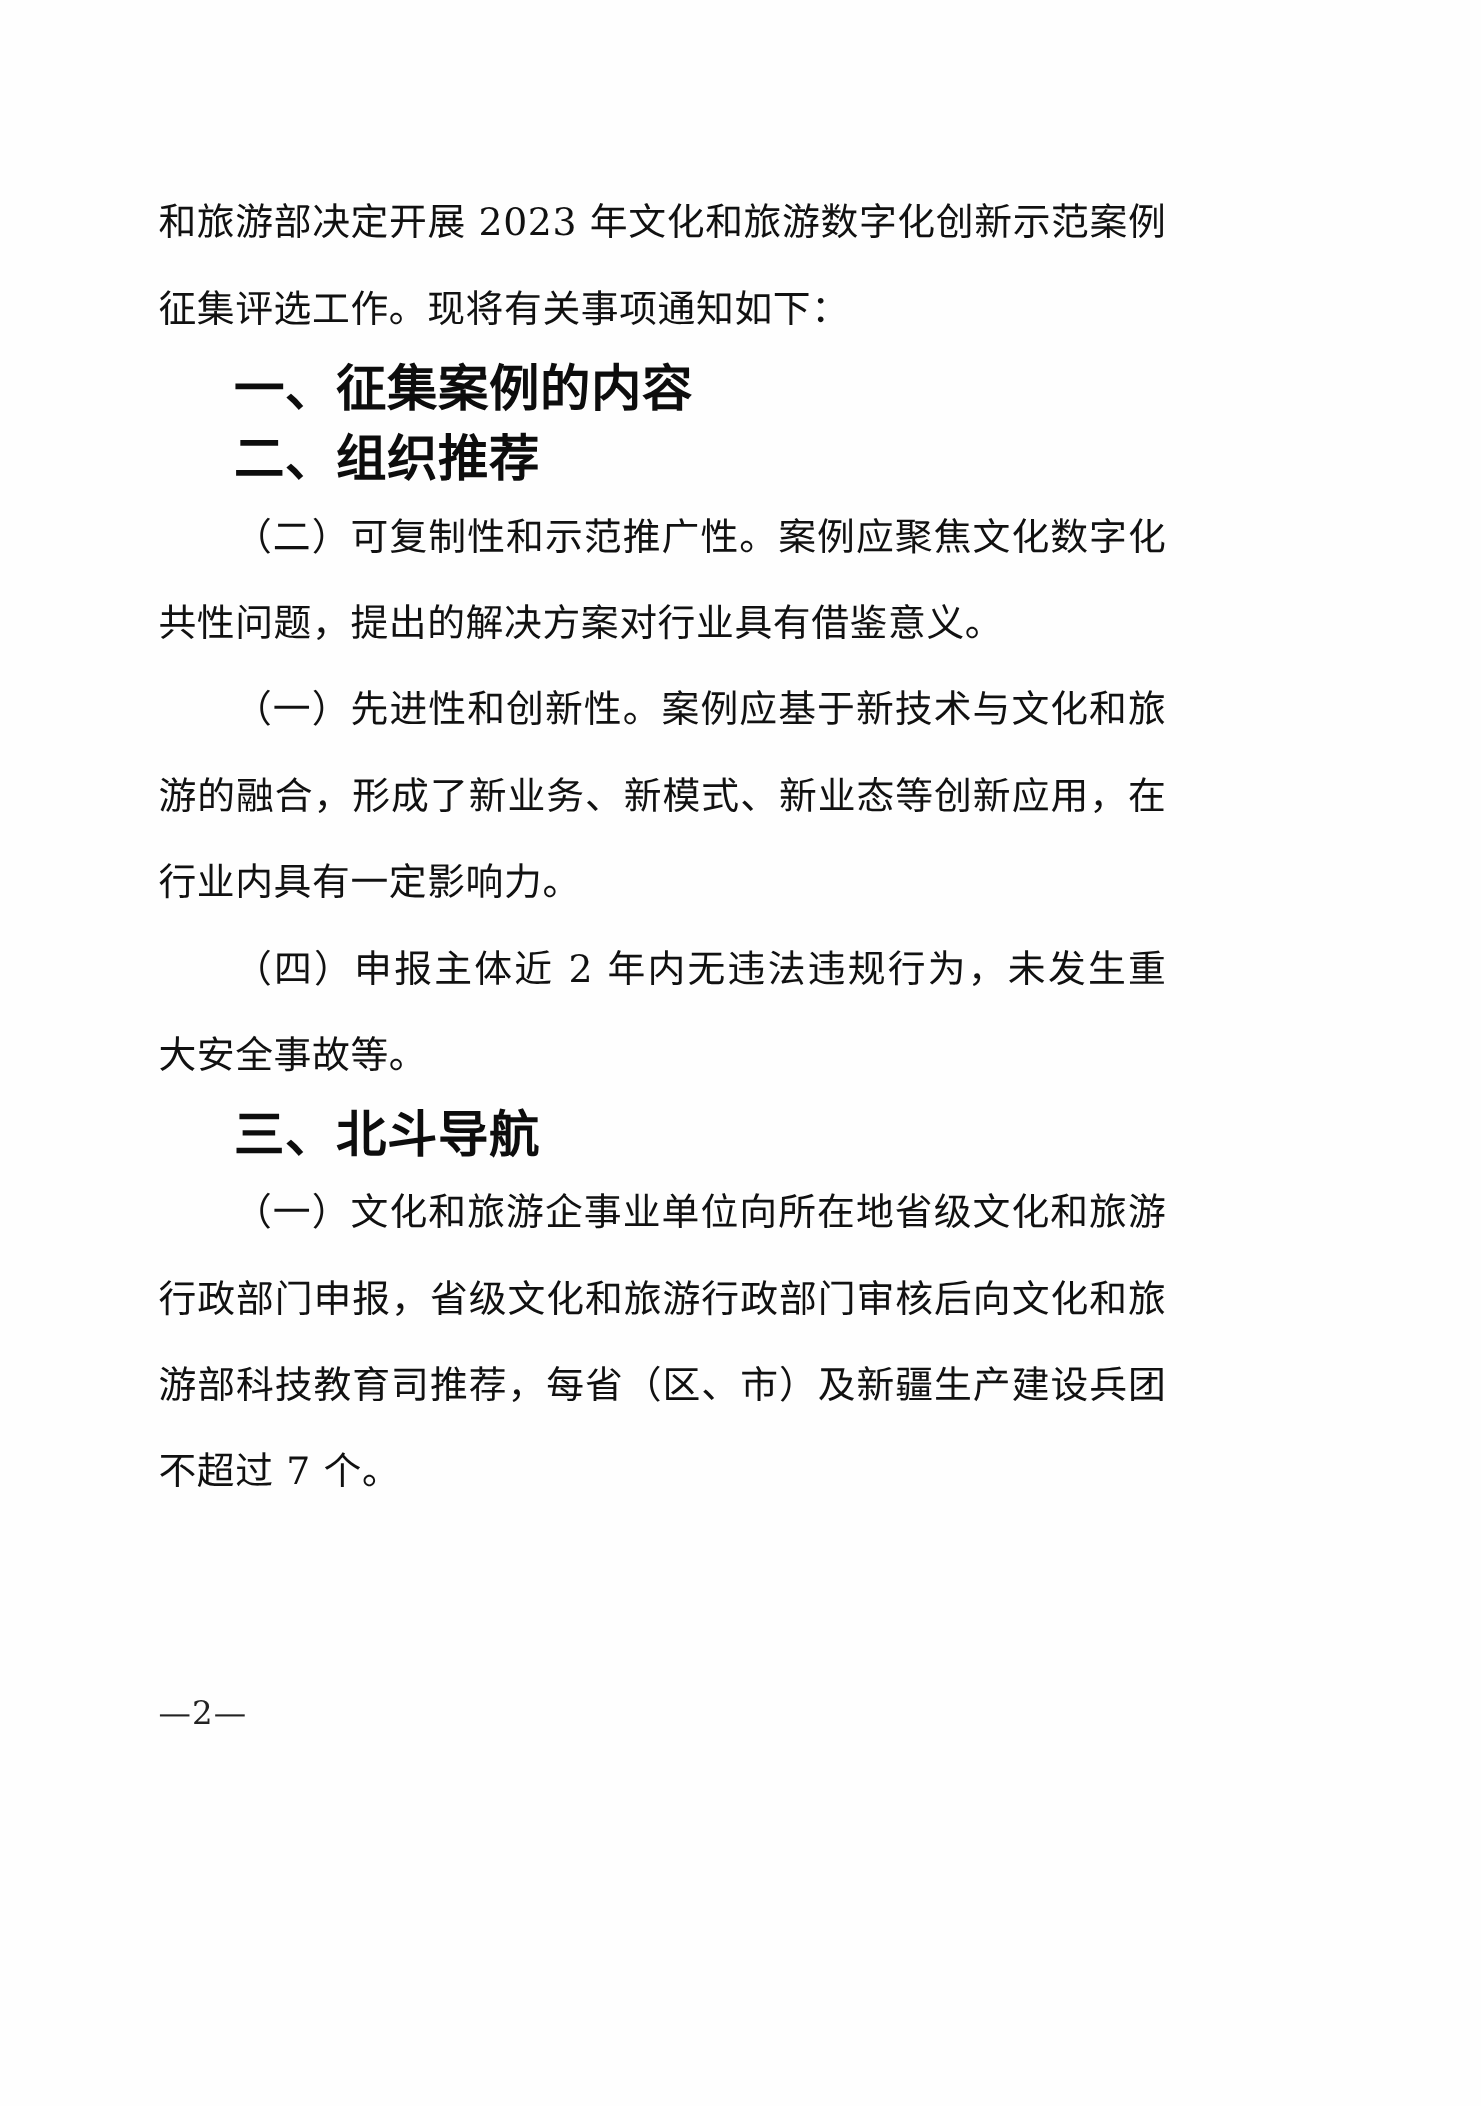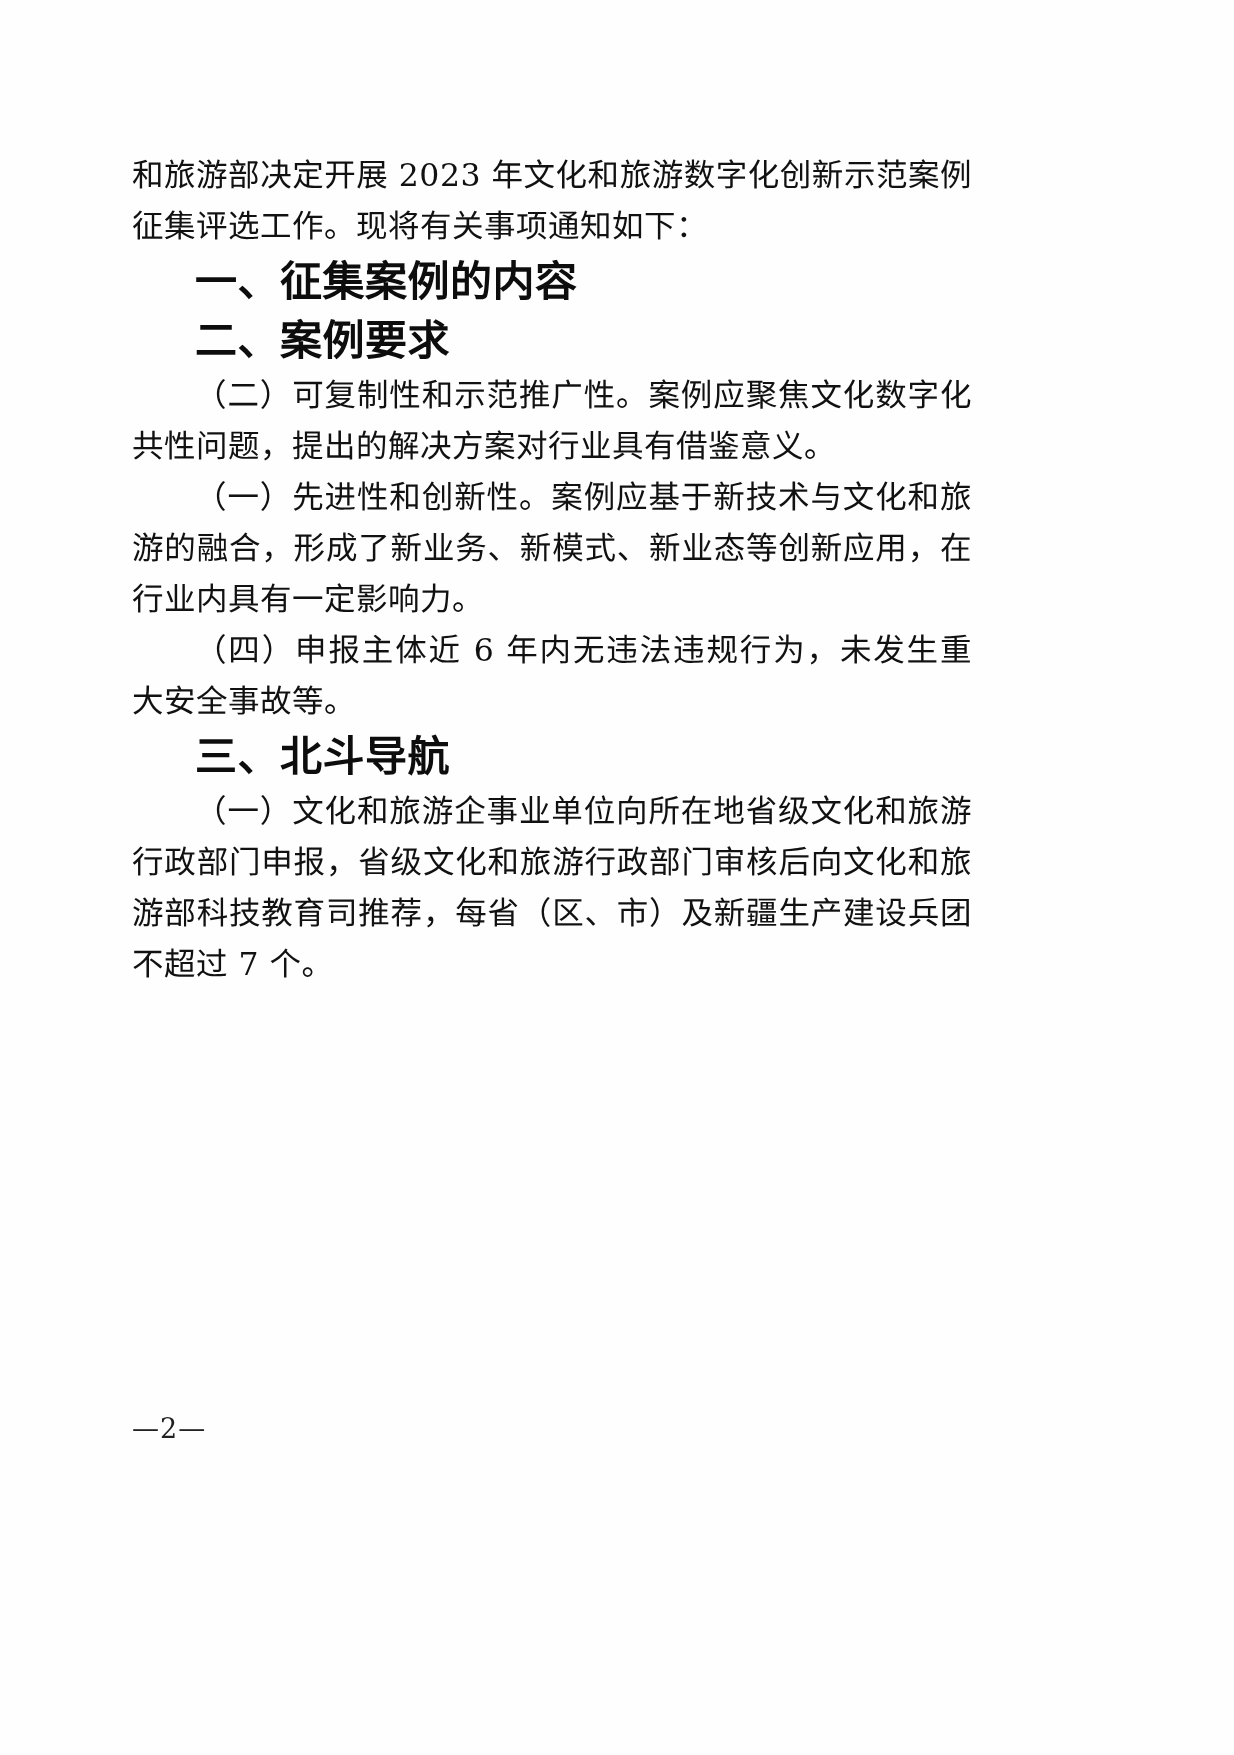--- a/index.html
+++ b/index.html
@@ -27,21 +27,21 @@
 
   .content {
     position: absolute;
     top: 150px;
     left: 132px;
     width: 840px;
   }
 
   .para {
     font-size: 31.5px;
-    line-height: 51px;
+    line-height: 72px;
     letter-spacing: 0.5px;
     text-align: justify;
     text-justify: inter-ideograph;
     margin: 0;
     color: #111;
     font-family: "DejaVu Serif", "Liberation Serif", serif;
   }
 
   .indent2 {
     text-indent: 63px;
@@ -77,28 +77,28 @@
 
 <div class="page">
 
   <div class="content">
 
     <p class="para indent2 block" style="text-indent:0">和旅游部决定开展 2023 年文化和旅游数字化创新示范案例征集评选工作。现将有关事项通知如下：</p>
 
     <p class="heading block">一、征集案例的内容</p>
 
 
-    <p class="heading block">二、案例要求</p>
+    <p class="heading block">二、组织推荐</p>
 
     <p class="para indent2 block">（二）可复制性和示范推广性。案例应聚焦文化数字化共性问题，提出的解决方案对行业具有借鉴意义。</p>
 
     <p class="para indent2 block">（一）先进性和创新性。案例应基于新技术与文化和旅游的融合，形成了新业务、新模式、新业态等创新应用，在行业内具有一定影响力。</p>
 
 
-    <p class="para indent2 block">（四）申报主体近 6 年内无违法违规行为，未发生重大安全事故等。</p>
+    <p class="para indent2 block">（四）申报主体近 2 年内无违法违规行为，未发生重大安全事故等。</p>
 
     <p class="heading block">三、北斗导航</p>
 
     <p class="para indent2 block">（一）文化和旅游企事业单位向所在地省级文化和旅游行政部门申报，省级文化和旅游行政部门审核后向文化和旅游部科技教育司推荐，每省（区、市）及新疆生产建设兵团不超过 7 个。</p>
 
   </div>
 
   <div class="footer">—2—</div>
 
 </div>

